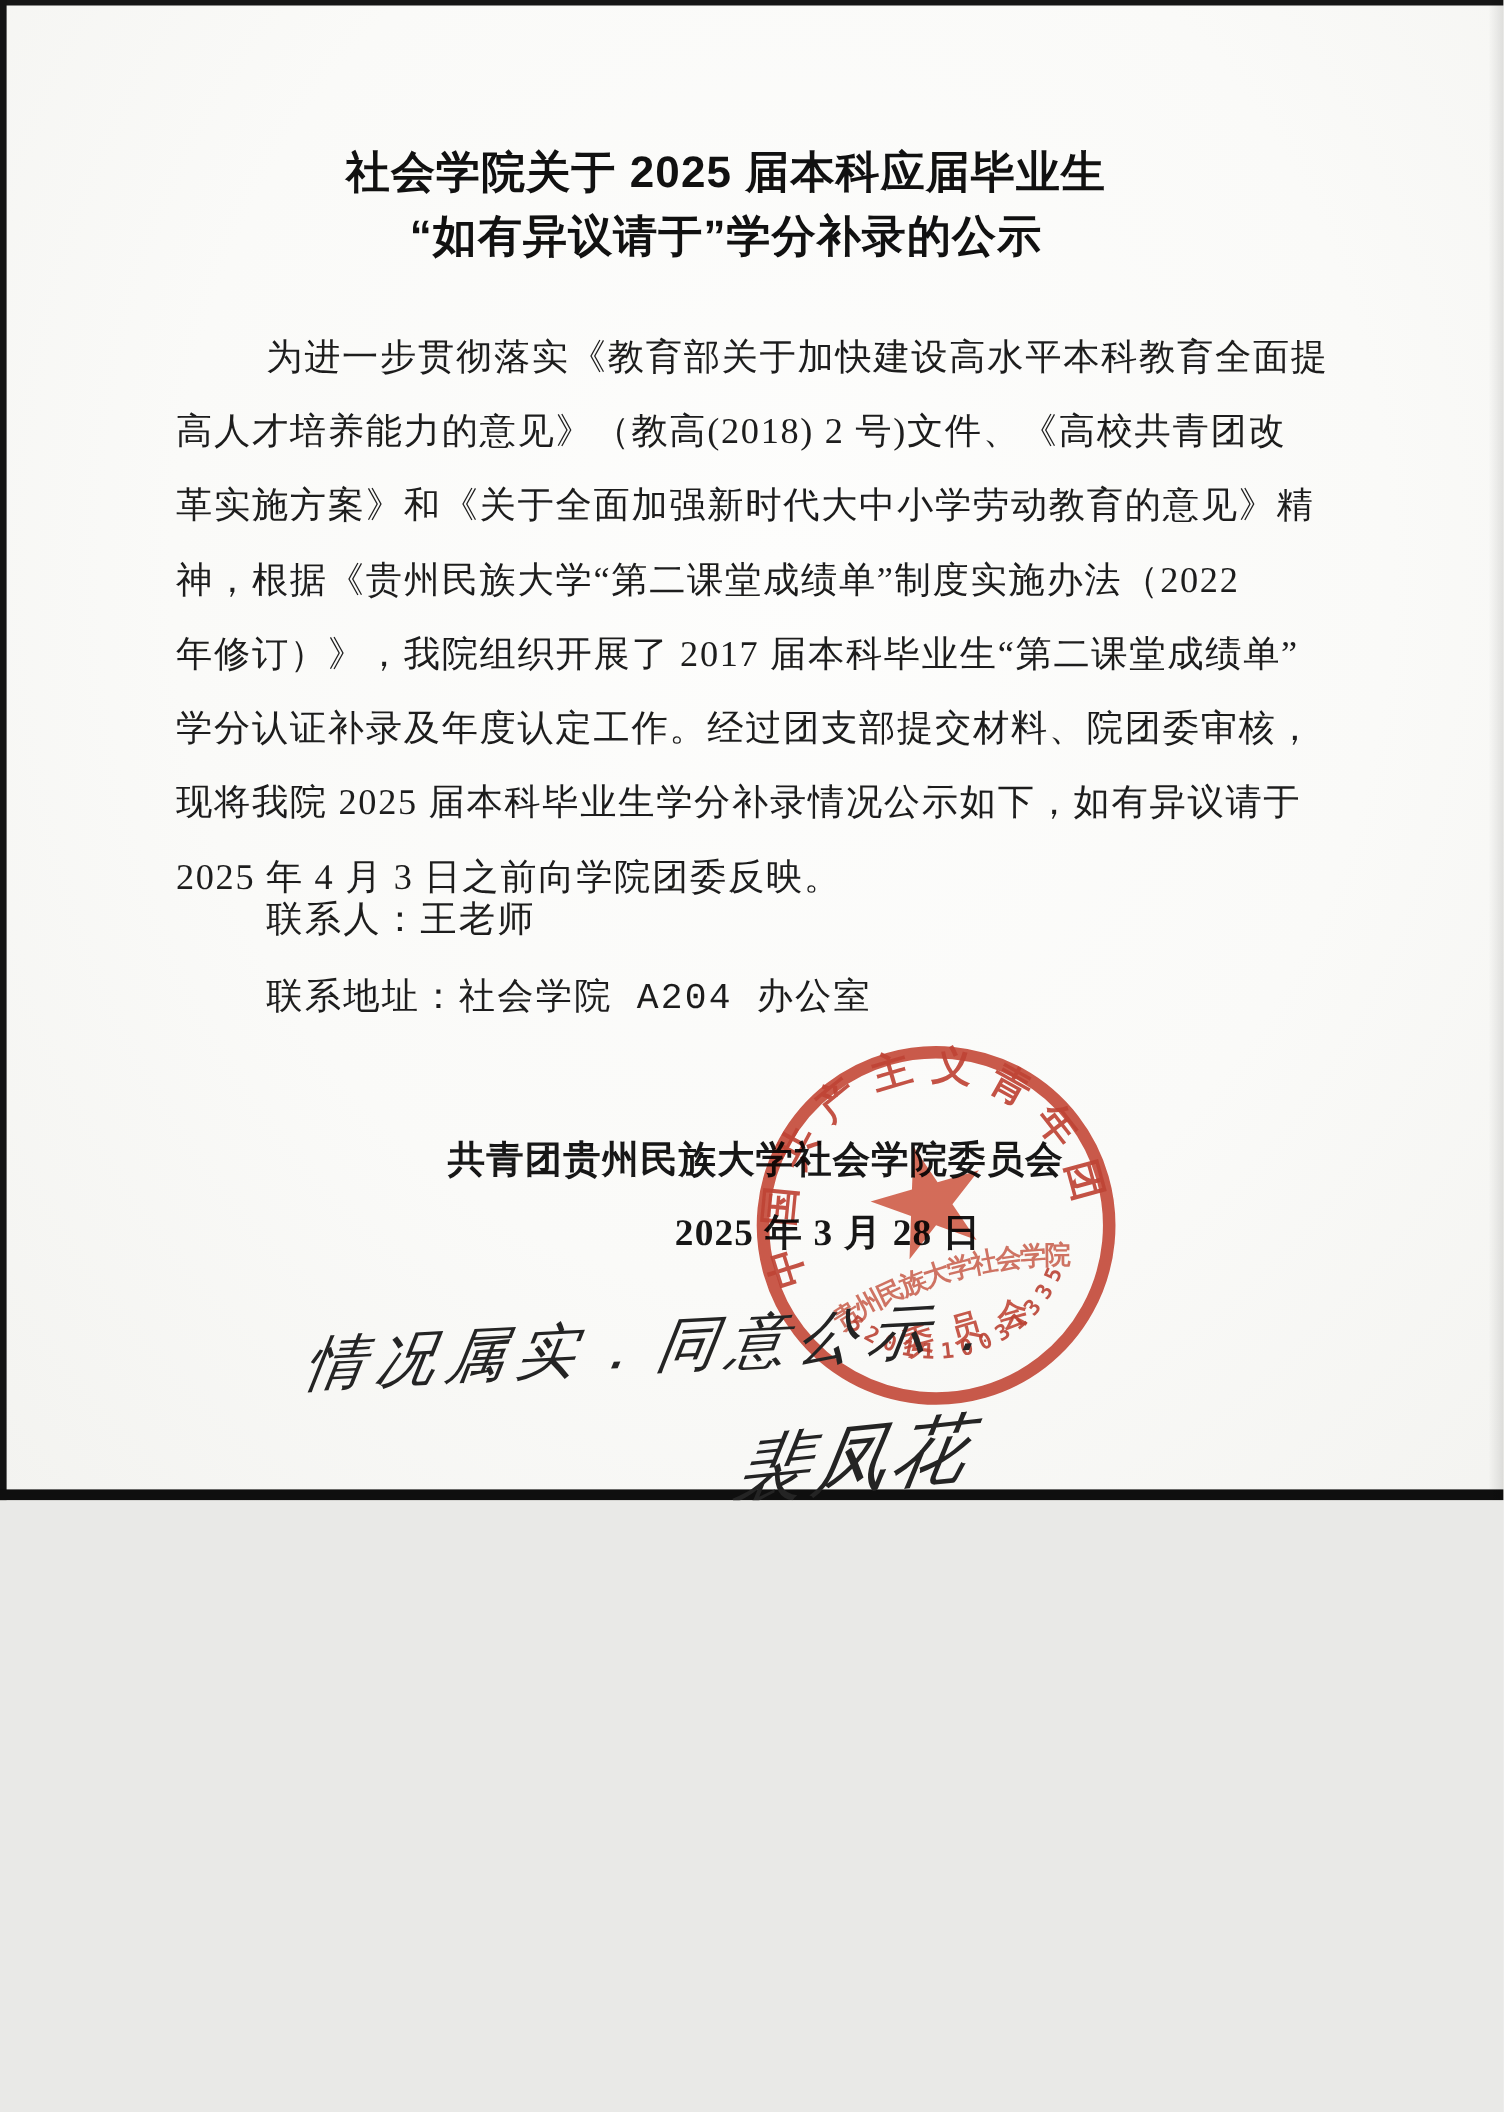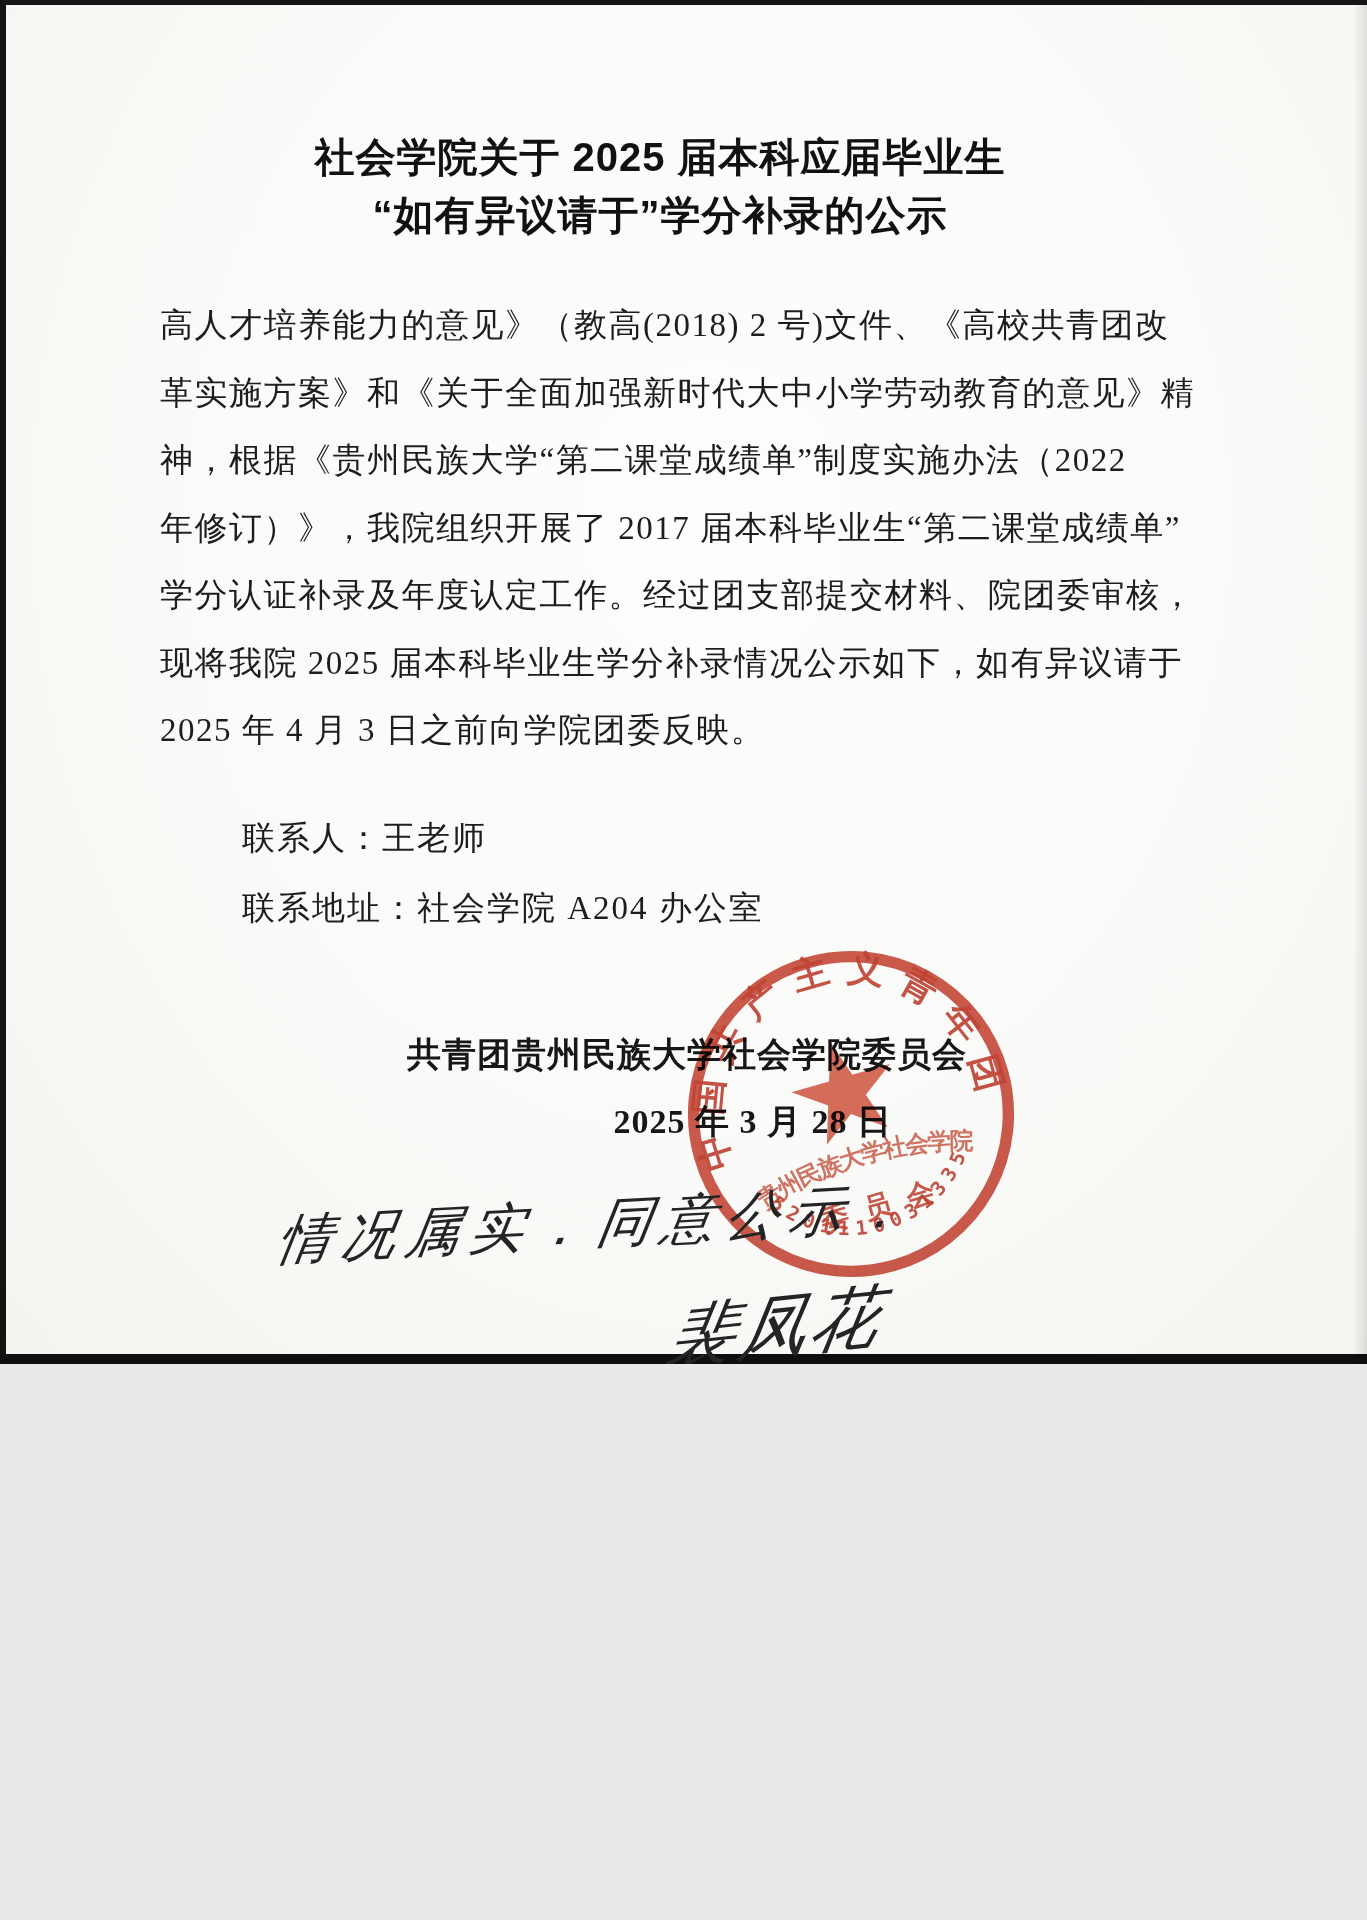--- a/index.html
+++ b/index.html
@@ -34,21 +34,21 @@
     position:absolute;top:292px;left:160px;width:1000px;
     font-size:33px;line-height:67.5px;
     letter-spacing:1.5px;
     color:#1d1d1d;
   }
   .body-line{white-space:nowrap;}
   .body-line.indent{text-indent:82px;}
   .contact-block{
     position:absolute;top:803px;left:242px;
     font-size:33px;line-height:70px;
-    letter-spacing:2px;color:#1d1d1d;
+    letter-spacing:2px;color:#1d1d1d;font-family:Liberation Mono, monospace;
   }
   .issuer-block{
     position:absolute;top:1020px;left:0;width:967px;
     text-align:right;
     font-size:34px;line-height:68px;
     letter-spacing:1px;color:#171717;
     font-family:"Liberation Sans","DejaVu Sans",sans-serif;
     font-weight:600;
   }
   .issue-date{
@@ -99,20 +99,21 @@
   <div class="edge-bottom"></div>
   <div class="edge-right"></div>
   <div class="crease"></div>
 
   <div class="title-block">
     <div>社会学院关于 2025 届本科应届毕业生</div>
     <div>“如有异议请于”学分补录的公示</div>
   </div>
 
   <div class="body-block">
+    <div class="body-line indent">为进一步贯彻落实《教育部关于加快建设高水平本科教育全面提</div>
     <div class="body-line">高人才培养能力的意见》（教高(2018) 2 号)文件、《高校共青团改</div>
     <div class="body-line">革实施方案》和《关于全面加强新时代大中小学劳动教育的意见》精</div>
     <div class="body-line">神，根据《贵州民族大学“第二课堂成绩单”制度实施办法（2022</div>
     <div class="body-line">年修订）》，我院组织开展了 2017 届本科毕业生“第二课堂成绩单”</div>
     <div class="body-line">学分认证补录及年度认定工作。经过团支部提交材料、院团委审核，</div>
     <div class="body-line">现将我院 2025 届本科毕业生学分补录情况公示如下，如有异议请于</div>
     <div class="body-line">2025 年 4 月 3 日之前向学院团委反映。</div>
   </div>
 
   <div class="contact-block">

